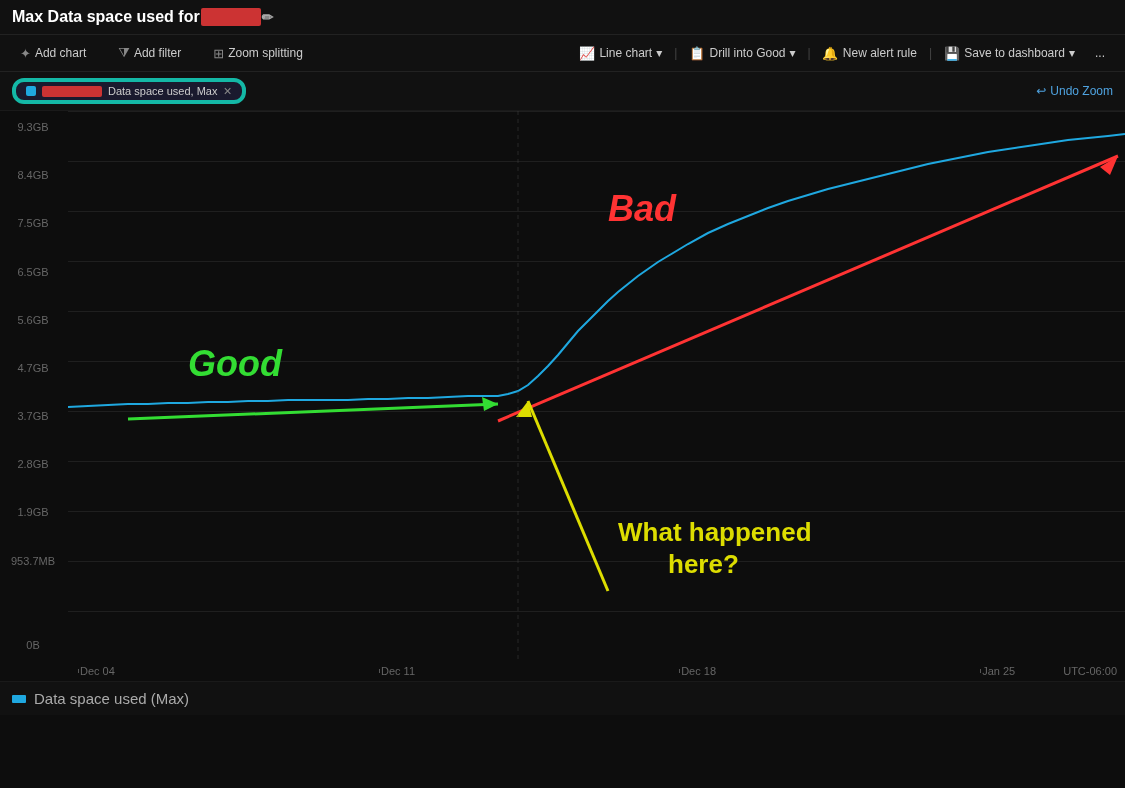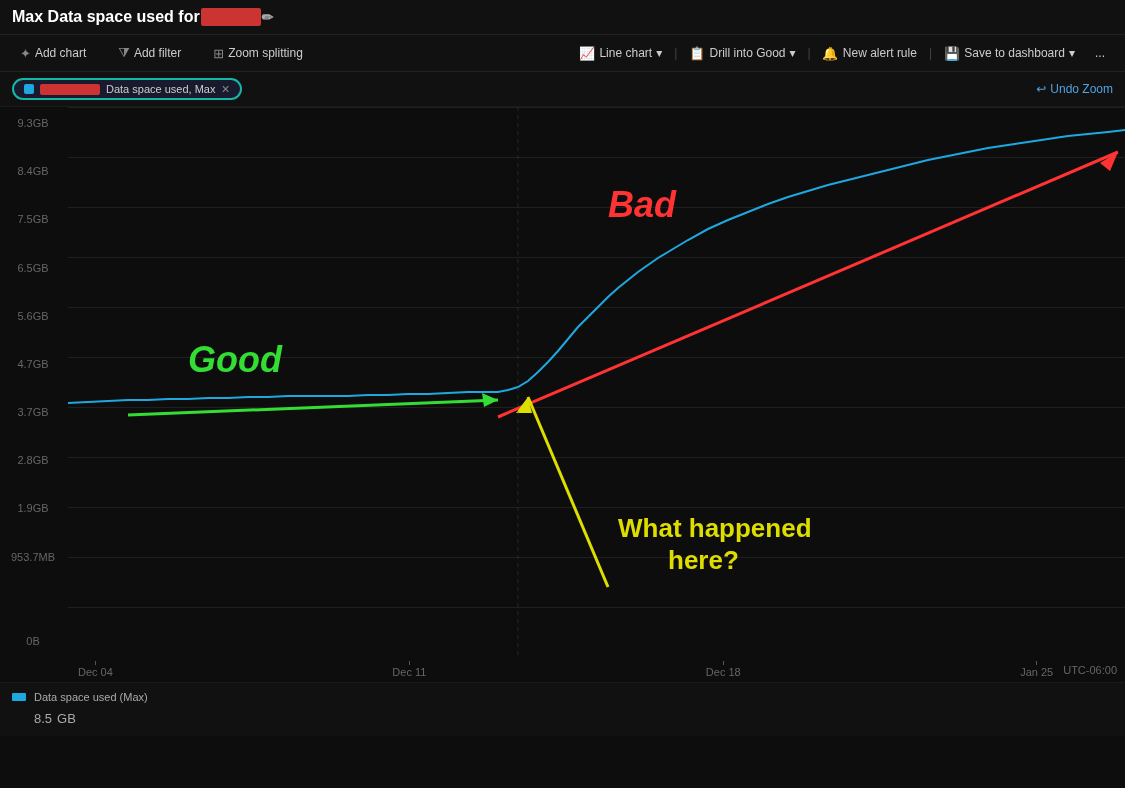--- a/index.html
+++ b/index.html
@@ -67,21 +67,21 @@
     .chip-bar {
       background: #111;
       padding: 6px 12px;
       display: flex;
       align-items: center;
       justify-content: space-between;
       border-bottom: 1px solid #1a1a1a;
     }
     .chip {
       background: #1a1a2e;
-      border: 2px solid #14b8a6;
+      border: 4px solid #14b8a6;
       border-radius: 12px;
       padding: 2px 10px;
       display: flex;
       align-items: center;
       gap: 6px;
       font-size: 11px;
       color: #ccc;
     }
     .chip-dot {
       width: 10px;
@@ -157,31 +157,31 @@
       flex: 1;
       display: flex;
       justify-content: space-between;
       padding: 0 10px;
     }
     .x-label {
       font-size: 11px;
       color: #666;
       text-align: center;
       display: flex;
-      flex-direction: column;
       align-items: center;
       gap: 1px;
     }
     .x-label-tick { height: 4px; width: 1px; background: #555; }
     .x-tz {
       font-size: 11px;
       color: #666;
       padding-right: 8px;
       display: flex;
       align-items: center;
+      margin-left: 38px;
     }
     .legend-bar {
       background: #111;
       padding: 8px 12px;
       border-top: 1px solid #1a1a1a;
       display: flex;
       flex-direction: column;
       gap: 4px;
     }
     .legend-item {
@@ -189,21 +189,21 @@
       align-items: center;
       gap: 8px;
     }
     .legend-color-box {
       width: 14px;
       height: 8px;
       background: #1fa8e0;
       border-radius: 1px;
     }
     .legend-label {
-      font-size: 11px;
+      font-size: 15px;
       color: #aaa;
     }
     .legend-value {
       font-size: 18px;
       font-weight: 700;
       color: #fff;
       padding-left: 22px;
     }
     .legend-value span {
       font-size: 13px;
@@ -433,16 +433,13 @@
     </div>
   </div>
   <div class="x-tz">UTC-06:00</div>
 </div>
 
 <div class="legend-bar">
   <div class="legend-item">
     <div class="legend-color-box"></div>
     <span class="legend-label">Data space used (Max)</span>
   </div>
-  <div class="legend-value">
-    <span>8.5</span> <span>GB</span>
-  </div>
 </div>
 
 </body></html>

